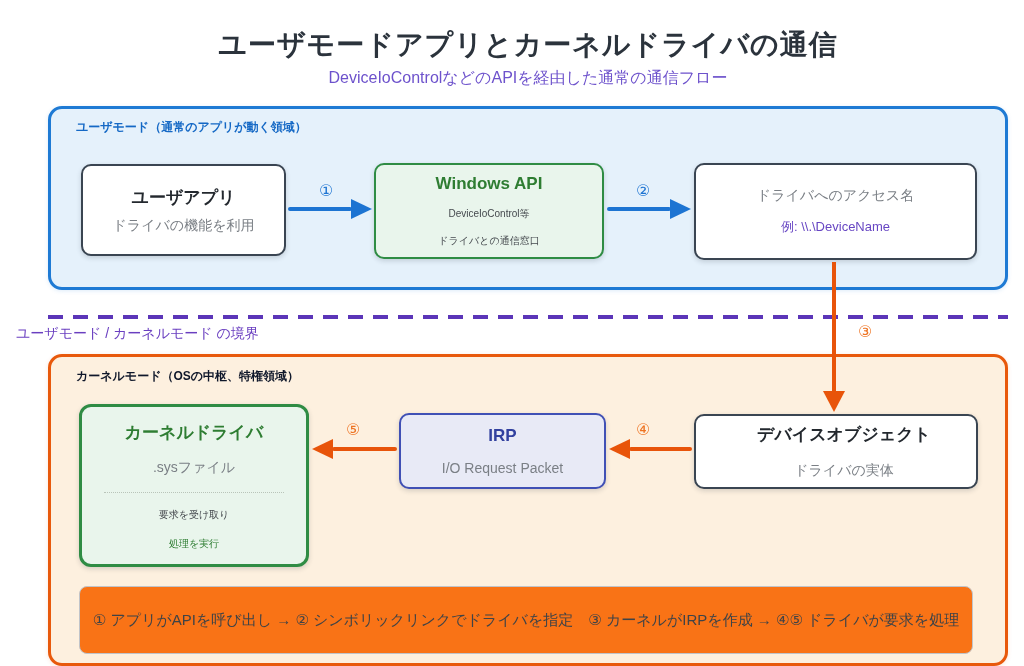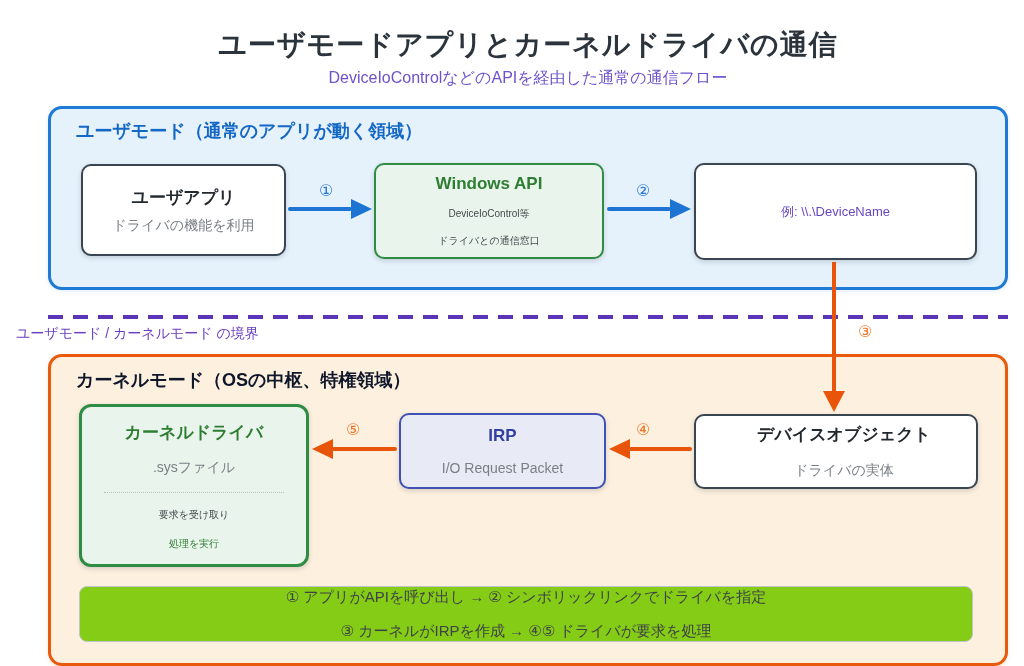--- a/index.html
+++ b/index.html
@@ -11,21 +11,21 @@
     font-size:28px; font-weight:bold; color:#2b333c; letter-spacing:1px; }
   .page-subtitle { position:absolute; top:52px; left:0; width:1024px; text-align:center;
     font-size:16px; color:#6d52cc; font-weight:500; }
 
   
   .region { position:absolute; border-radius:14px; }
   .region.user { left:32px; top:90px; width:960px; height:184px;
     background:#e5f1fb; border:3px solid #1e7ad4; box-shadow:0 1px 4px rgba(30,122,212,.15); }
   .region.kernel { left:32px; top:338px; width:960px; height:312px;
     background:#fdf0df; border:3px solid #e8590c; box-shadow:0 1px 4px rgba(232,89,12,.15); }
-  .region-label { position:absolute; font-size:18px; font-weight:bold; }
+  .region-label { position:absolute; font-size:12px; font-weight:bold; }
   .region-label.user { left:60px; top:103px; color:#1468c5; }
   .region-label.kernel { left:60px; top:352px; color:#0f172a; }
 
   
   .node { position:absolute; border-radius:10px; display:flex; flex-direction:column;
     align-items:center; justify-content:center; text-align:center;
     box-shadow:0 2px 5px rgba(40,50,60,.18); }
   .node.white { background:#ffffff; border:2px solid #3a4552; }
   .node.green { background:#e9f5ec; border:2.5px solid #2f8c44; }
   .node.indigo { background:#e8eaf6; border:2.5px solid #4050b5; }
@@ -60,23 +60,23 @@
   .step.blue { color:#1d74d2; }
   .step.orange { color:#ee7423; }
 
   
   .boundary-line { position:absolute; left:32px; top:299px; width:960px; height:4px;
     background:repeating-linear-gradient(90deg,#5b35b8 0 15px,transparent 15px 25px); }
   .boundary-label { position:absolute; top:309px; left:0; width:1024px; text-align:left;
     font-size:14px; color:#6a3fc0; }
 
   
-  .legend { position:absolute; left:63px; top:570px; width:894px; height:56px;
-    background:#84cc16; border:1.5px solid #c0c4ca; border-radius:8px;
-    display:flex; flex-direction:column; align-items:center; justify-content:center;
+  .legend { position:absolute; left:63px; top:570px; width:894px; height:68px;
+    background:#f97316; border:1.5px solid #c0c4ca; border-radius:8px;
+    display:flex; flex-direction:row; align-items:center; justify-content:center;
     gap:7px; font-size:15px; color:#3f4347; }
 </style>
 </head>
 <body>
 
 <div id="stage">
 
   <div class="page-title">ユーザモードアプリとカーネルドライバの通信</div>
   <div class="page-subtitle">DeviceIoControlなどのAPIを経由した通常の通信フロー</div>
 
@@ -94,20 +94,21 @@
     <div class="n-sub">ドライバの機能を利用</div>
   </div>
 
   <div class="node green n-win-api">
     <div class="n-title green">Windows API</div>
     <div class="n-line">DeviceIoControl等</div>
     <div class="n-line">ドライバとの通信窓口</div>
   </div>
 
   <div class="node white n-symlink">
+    <div class="n-sub">ドライバへのアクセス名</div>
     <div class="n-example">例: \\.\DeviceName</div>
   </div>
 
   <div class="node green n-driver">
     <div class="n-title green">カーネルドライバ</div>
     <div class="n-sub">.sysファイル</div>
     <div class="n-divider"></div>
     <div class="n-line">要求を受け取り</div>
     <div class="n-line green">処理を実行</div>
   </div>

